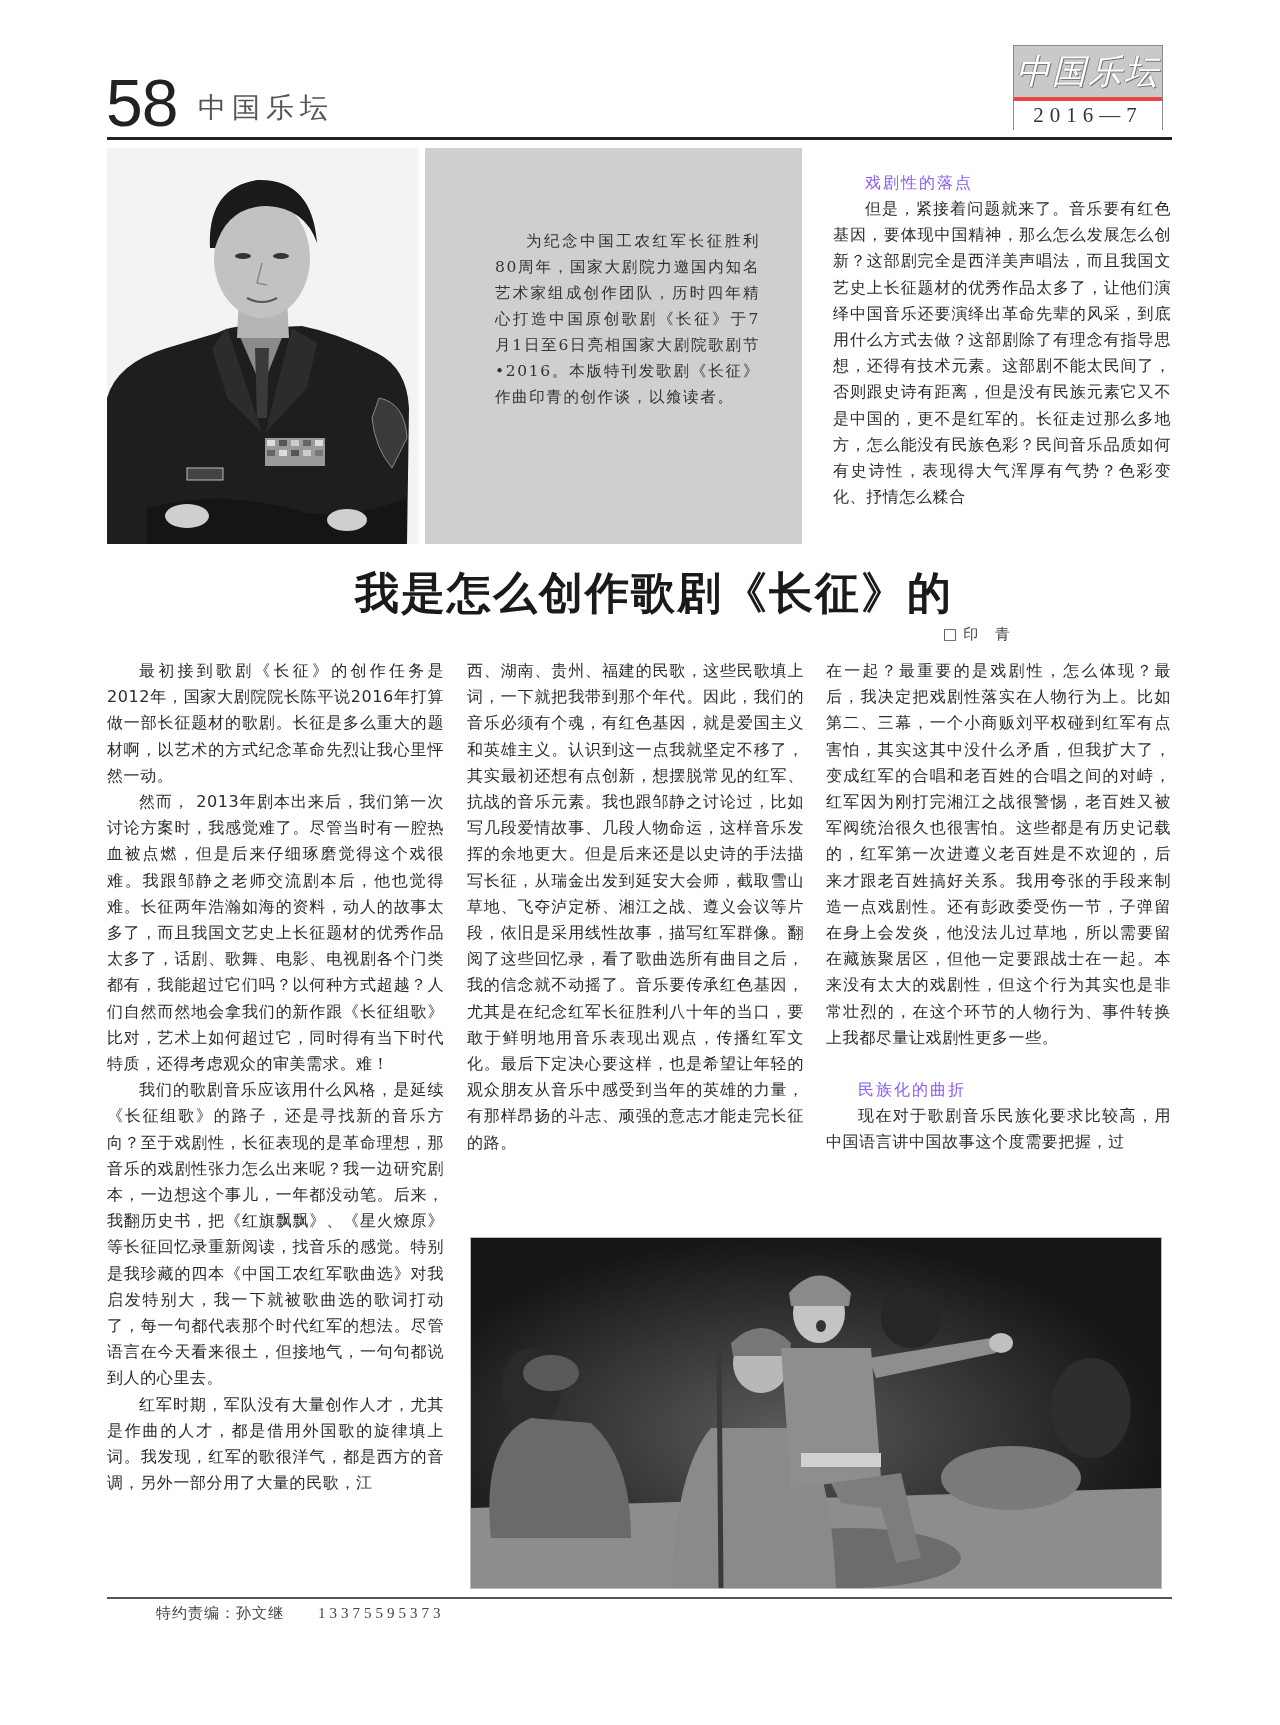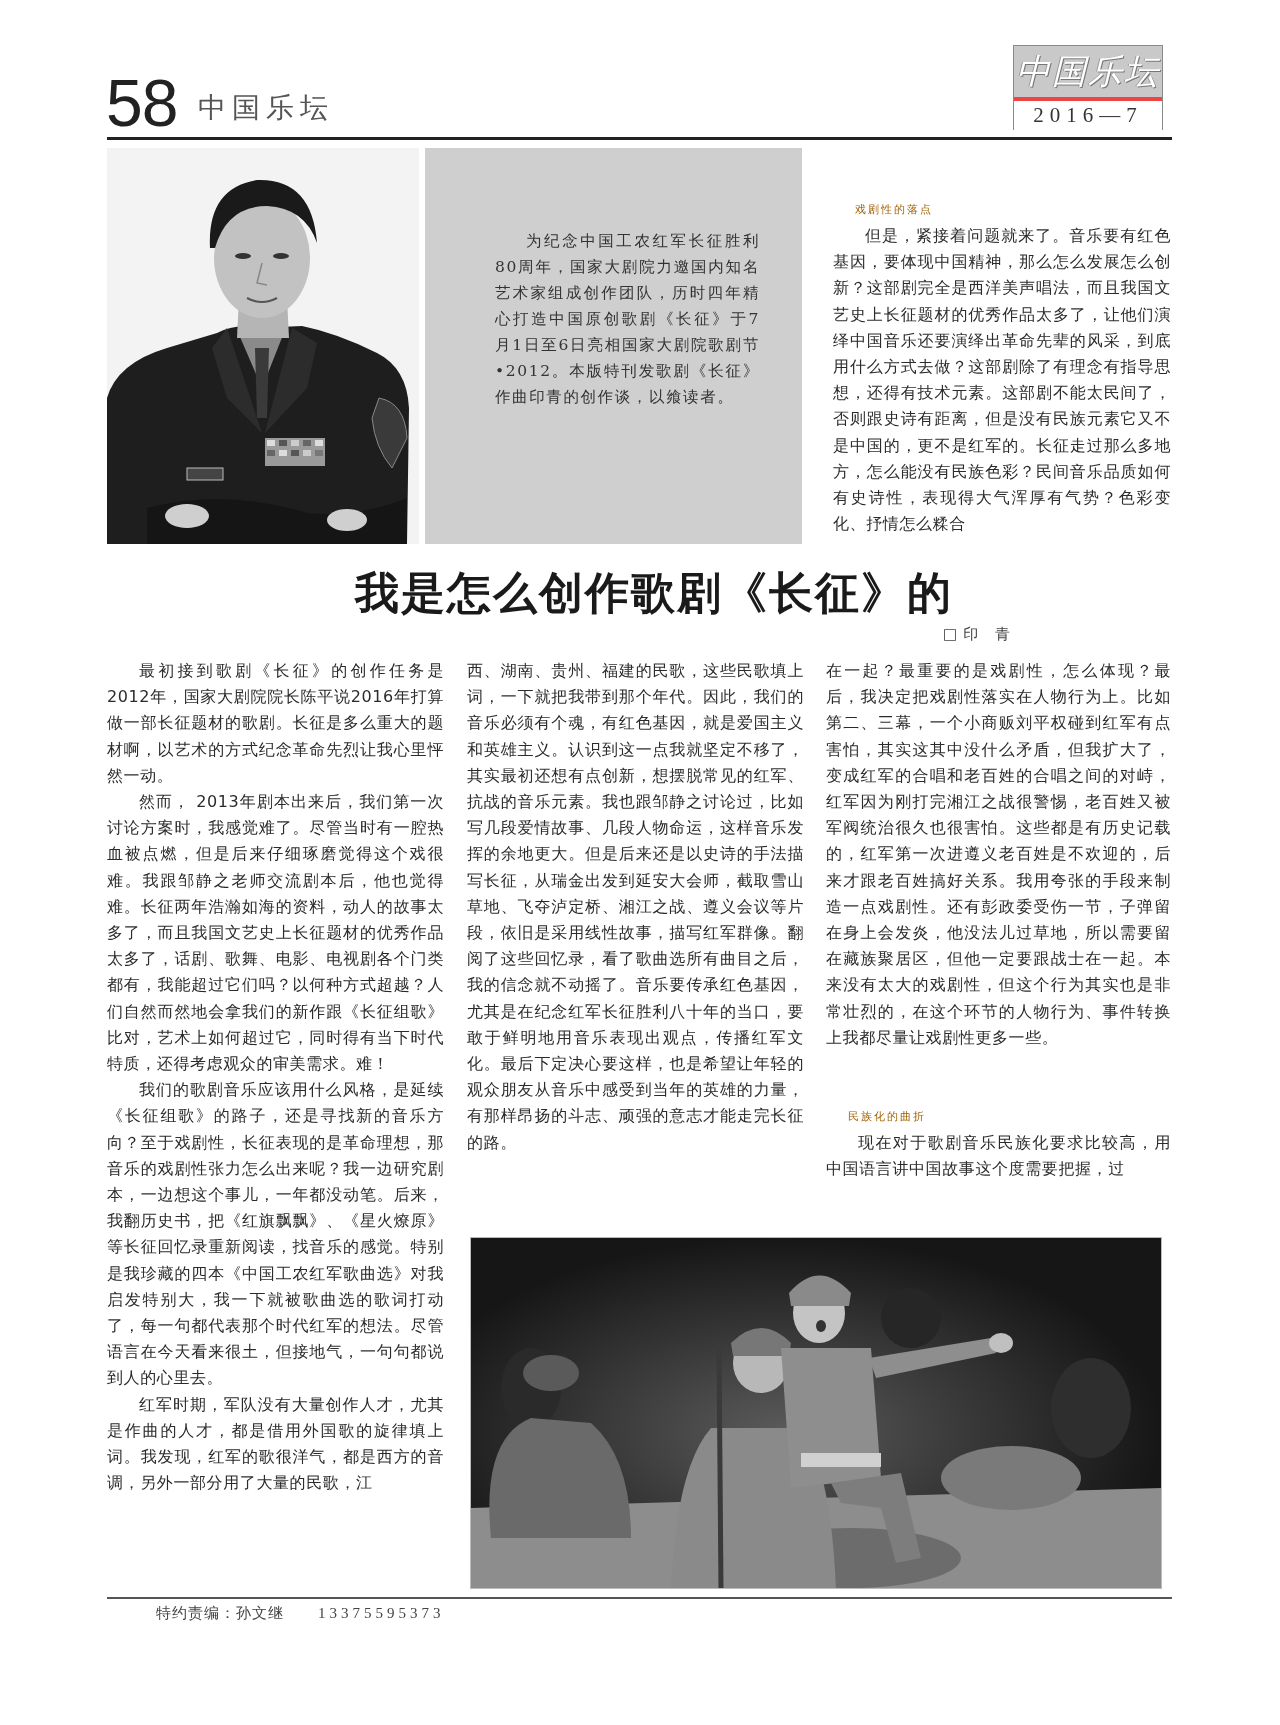--- a/index.html
+++ b/index.html
@@ -19,21 +19,21 @@
     .portrait { position: absolute; left: 107px; top: 148px; width: 312px; height: 396px; background: #f4f4f4; overflow: hidden; }
 
     
     .intro-box { position: absolute; left: 425px; top: 148px; width: 377px; height: 396px; background: #cfcfcf; }
     .intro-text { position: absolute; left: 70px; top: 80px; width: 265px; font-family: "DejaVu Serif", serif; font-size: 15.5px; line-height: 26px; color: #333; text-align: justify; letter-spacing: 1.6px; text-indent: 2em; }
 
     
     .col { position: absolute; font-size: 16px; line-height: 26.2px; color: #2b2b2b; text-align: justify; letter-spacing: 0.6px; }
     .col p { text-indent: 2em; }
     .col p.cont { text-indent: 0; }
-    .subhead { font-family: "DejaVu Serif", serif; font-size: 11px; line-height: 26px; color: #a16207; text-indent: 2em; letter-spacing: 2px; margin-top: 27px; }
+    .subhead { font-family: "DejaVu Serif", serif; font-size: 16px; line-height: 26px; color: #8b5cf6; text-indent: 2em; letter-spacing: 2px; }
 
     .col-right-top { left: 833px; top: 170px; width: 338px; }
     .col-1 { left: 107px; top: 658px; width: 337px; }
     .col-2 { left: 467px; top: 658px; width: 337px; }
     .col-3 { left: 826px; top: 658px; width: 345px; }
 
     
     .title { position: absolute; left: 355px; top: 565px; font-family: "DejaVu Serif", serif; font-weight: bold; font-size: 44px; line-height: 56px; color: #1a1a1a; letter-spacing: 2px; }
     .byline { position: absolute; left: 943px; top: 621px; font-family: "DejaVu Serif", serif; font-size: 15px; line-height: 26px; color: #444; letter-spacing: 6px; }
 
@@ -95,21 +95,21 @@
     <path d="M103 100 Q100 40 150 32 Q205 30 210 95 Q198 60 160 58 Q120 58 108 100 Z" fill="#1a1a1a"></path>
 
     <ellipse cx="136" cy="108" rx="8" ry="3" fill="#333"></ellipse>
     <ellipse cx="174" cy="108" rx="8" ry="3" fill="#333"></ellipse>
     <path d="M140 150 Q155 158 170 150" stroke="#555" stroke-width="2" fill="none"></path>
     <path d="M155 115 L150 135 L160 137" stroke="#888" stroke-width="1.5" fill="none"></path>
   </svg>
 </div>
 
 <div class="intro-box">
-  <p class="intro-text">为纪念中国工农红军长征胜利80周年，国家大剧院力邀国内知名艺术家组成创作团队，历时四年精心打造中国原创歌剧《长征》于7月1日至6日亮相国家大剧院歌剧节•2012。本版特刊发歌剧《长征》作曲印青的创作谈，以飨读者。</p>
+  <p class="intro-text">为纪念中国工农红军长征胜利80周年，国家大剧院力邀国内知名艺术家组成创作团队，历时四年精心打造中国原创歌剧《长征》于7月1日至6日亮相国家大剧院歌剧节•2016。本版特刊发歌剧《长征》作曲印青的创作谈，以飨读者。</p>
 </div>
 
 <div class="col col-right-top">
   <div class="subhead">戏剧性的落点</div>
   <p>但是，紧接着问题就来了。音乐要有红色基因，要体现中国精神，那么怎么发展怎么创新？这部剧完全是西洋美声唱法，而且我国文艺史上长征题材的优秀作品太多了，让他们演绎中国音乐还要演绎出革命先辈的风采，到底用什么方式去做？这部剧除了有理念有指导思想，还得有技术元素。这部剧不能太民间了，否则跟史诗有距离，但是没有民族元素它又不是中国的，更不是红军的。长征走过那么多地方，怎么能没有民族色彩？民间音乐品质如何有史诗性，表现得大气浑厚有气势？色彩变化、抒情怎么糅合</p>
 </div>
 
 <h1 class="title">我是怎么创作歌剧《长征》的</h1>
 <div class="byline">□印 青</div>
 

